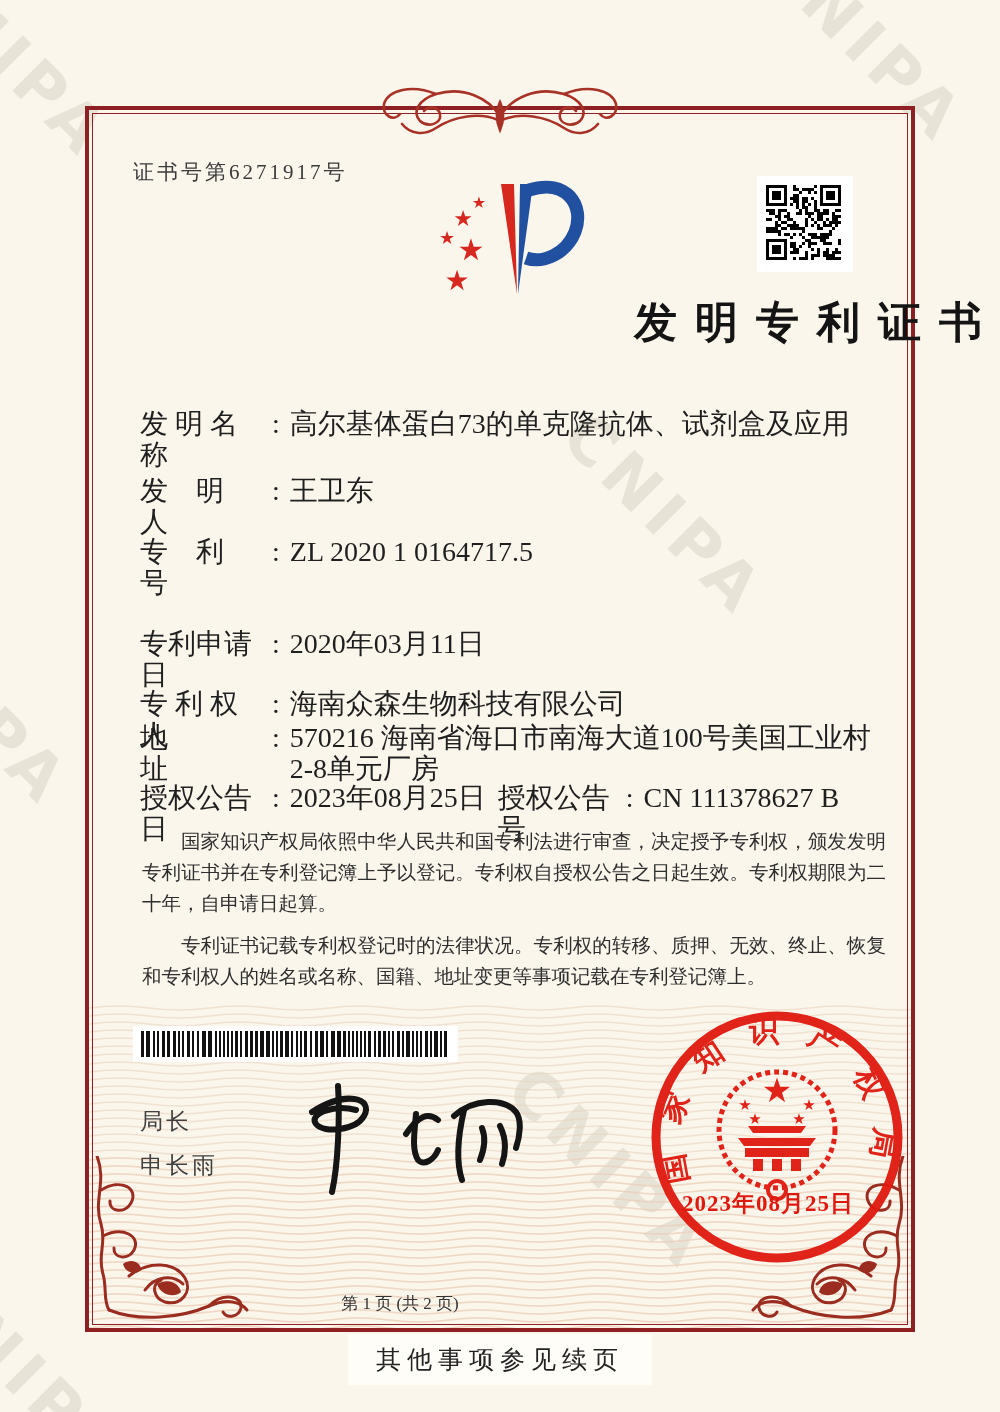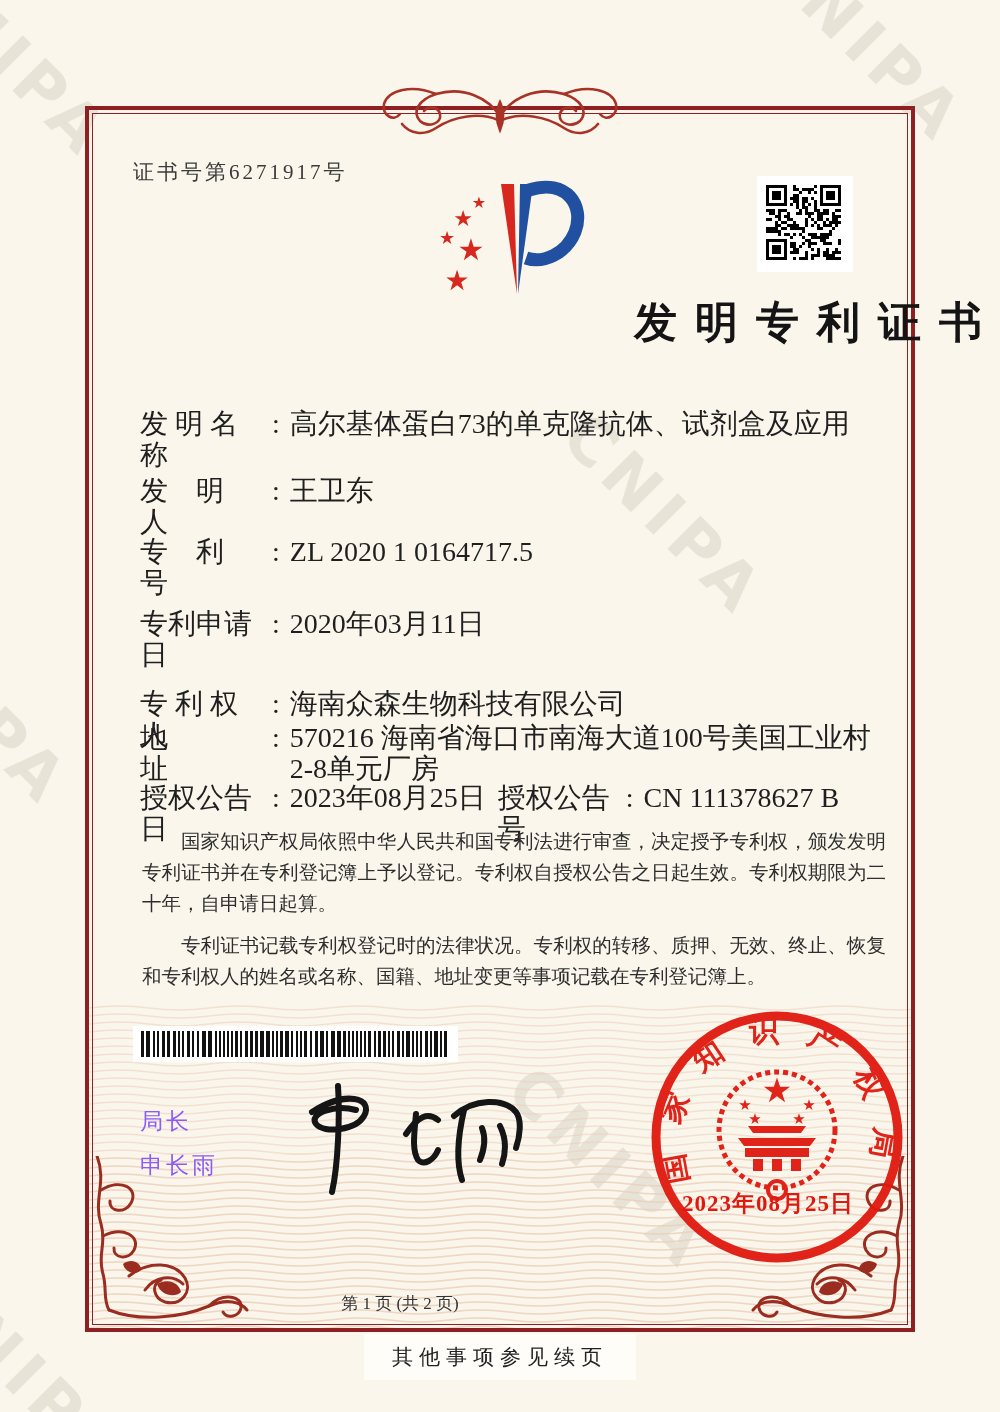--- a/index.html
+++ b/index.html
@@ -36,30 +36,30 @@
   }
   .row{left:140px;width:748px;font-size:28px;line-height:31px;}
   .lab{display:inline-block;width:132px;vertical-align:top;}
   .colon{display:inline-block;vertical-align:top;}
   .val{display:inline-block;margin-left:10px;vertical-align:top;max-width:590px;}
   .val2{display:inline-block;margin-left:10px;vertical-align:top;width:208px;}
   .body-par{left:142px;width:744px;font-size:19.5px;line-height:31px;text-align:justify;color:#2e2e2e;}
   .body-par p{margin:0 0 11px 0;text-indent:2em;}
   .barcode-box{left:133px;top:1026px;width:325px;height:36px;background:#ffffff;z-index:3;}
   .director{left:140px;font-size:23px;font-family:"Liberation Sans","DejaVu Sans",sans-serif;
-    letter-spacing:3px;color:#8b5cf6;}
+    letter-spacing:3px;color:#404040;}
   .sig{left:268px;top:1076px;z-index:3;}
   .seal{left:642px;top:1002px;z-index:4;opacity:.95;}
   .seal-date{left:682px;top:1188px;z-index:5;font-size:23px;font-weight:700;
     color:#e0190f;letter-spacing:1px;}
   .page-info{left:0;width:800px;top:1292px;text-align:center;font-size:17px;color:#333;}
   .bottom-note{
     left:500px;top:1334px;transform:translateX(-50%);
     background:#fffdf8;padding:9px 28px;z-index:3;
-    font-size:21px;letter-spacing:6px;color:#222;
+    font-size:25px;letter-spacing:6px;color:#222;
   }
   .waves{left:89px;top:1004px;z-index:2;}
   .qr-box{left:757px;top:176px;width:96px;height:96px;background:#ffffff;z-index:3;
     display:flex;align-items:center;justify-content:center;}
   .logo{left:425px;top:168px;z-index:3;}
   .ornament-top{left:350px;top:76px;z-index:3;}
   .corner-bl{left:89px;top:1156px;z-index:3;}
   .corner-br{left:739px;top:1156px;z-index:3;transform:scaleX(-1);}
 </style>
 </head>
@@ -363,21 +363,21 @@
 
 <div class="content row" style="top:408px;">
   <span class="lab">发 明 名 称</span><span class="colon">:</span><span class="val">高尔基体蛋白73的单克隆抗体、试剂盒及应用</span>
 </div>
 <div class="content row" style="top:475px;">
   <span class="lab">发　明　人</span><span class="colon">:</span><span class="val">王卫东</span>
 </div>
 <div class="content row" style="top:536px;">
   <span class="lab">专　利　号</span><span class="colon">:</span><span class="val">ZL 2020 1 0164717.5</span>
 </div>
-<div class="content row" style="top:608px;">
+<div class="content row" style="top:628px;">
   <span class="lab">专利申请日</span><span class="colon"></span><span class="colon">:</span><span class="val">2020年03月11日</span>
 </div>
 <div class="content row" style="top:688px;">
   <span class="lab">专 利 权 人</span><span class="colon">:</span><span class="val"><span>海南众森生物科技有限公司</span><br></span>
 </div>
 <div class="content row" style="top:722px;">
   <span class="lab">地　　　址</span><span class="colon">:</span><span class="val">570216 海南省海口市南海大道100号美国工业村2-8单元厂房</span>
 </div>
 <div class="content row" style="top:782px;">
   <span class="lab">授权公告日</span><span class="colon">:</span><span class="val2">2023年08月25日</span><span class="lab" style="width:128px;">授权公告号</span><span class="colon">:</span><span class="val">CN 111378627 B</span>

